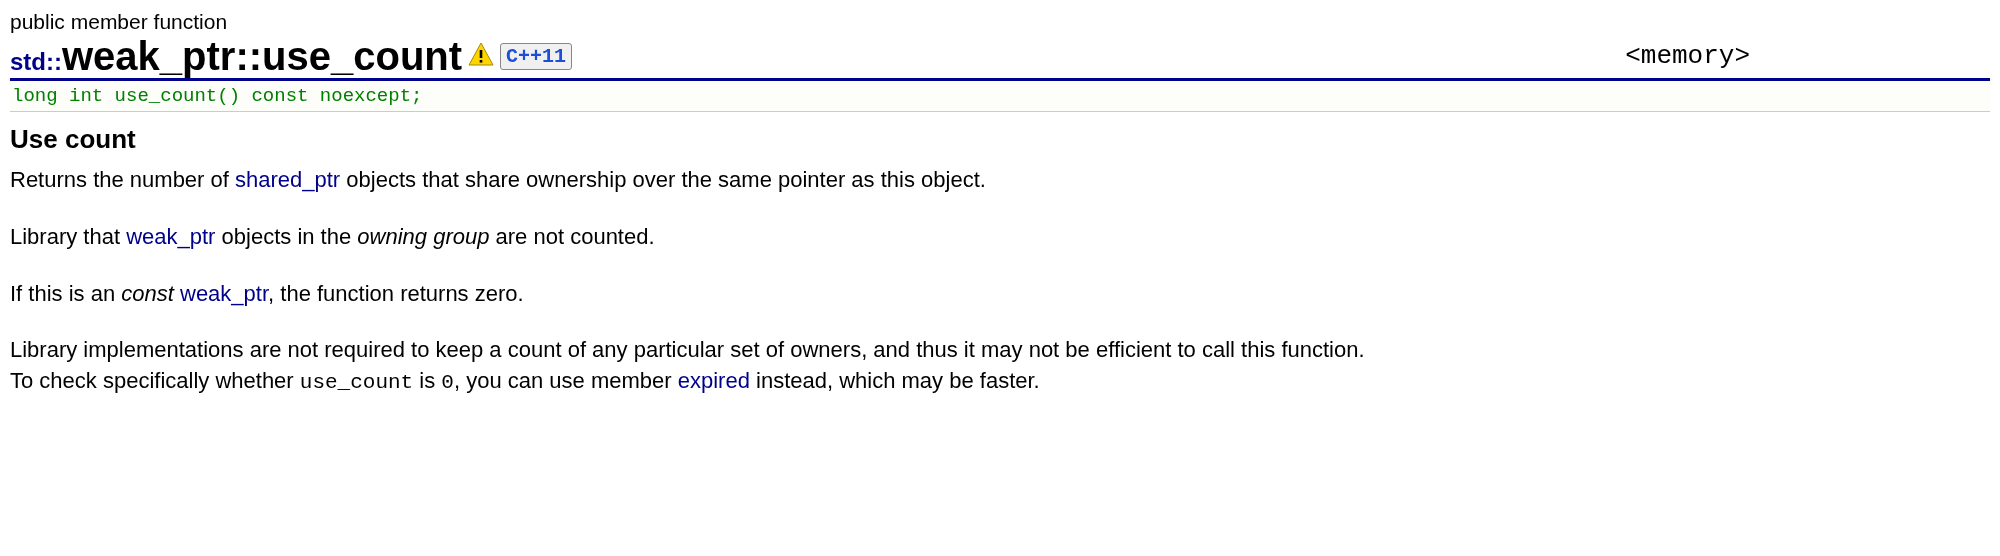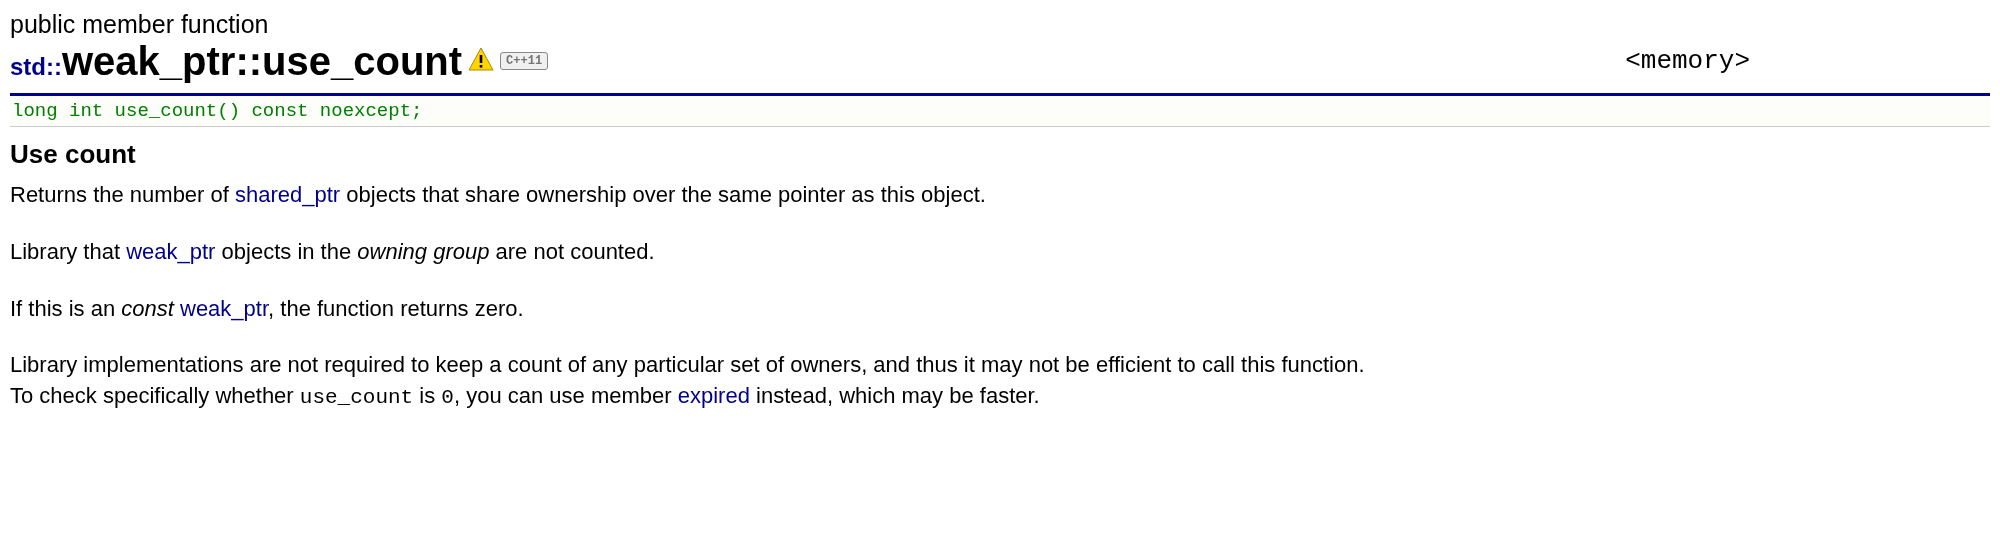--- a/index.html
+++ b/index.html
@@ -6,30 +6,30 @@
     font-family: Verdana, Geneva, sans-serif;
     font-size: 21px;
     color: #000;
     margin: 0;
     padding: 10px;
     background: #fff;
     width: 2000px;
     box-sizing: border-box;
   }
   .category {
-    font-size: 25px;
+    font-size: 21px;
     color: #000;
     margin-bottom: 2px;
   }
   .title-row {
     display: flex;
     align-items: center;
     justify-content: space-between;
     border-bottom: 3px solid #00008B;
-    padding-bottom: 12px;
+    padding-bottom: 2px;
     margin-bottom: 0;
   }
   .title-left {
     display: flex;
     align-items: center;
     gap: 6px;
   }
   .title-name {
     font-weight: bold;
     color: #000;
@@ -48,25 +48,25 @@
   }
   .warn-icon {
     display: inline-block;
     vertical-align: middle;
   }
   .cpp-badge {
     display: inline-block;
     border: 1px solid #888;
     border-radius: 3px;
     padding: 1px 5px;
-    font-size: 12px;
+    font-size: 20px;
     background: #f0f0f0;
     font-family: "Courier New", monospace;
     font-weight: bold;
-    color: #737373;
+    color: #1d4ed8;
     vertical-align: middle;
   }
   .header-right {
     font-family: "Courier New", Courier, monospace;
     font-size: 26px;
     color: #000;
     margin-right: 240px;
   }
   .signature {
     font-family: "Courier New", Courier, monospace;

